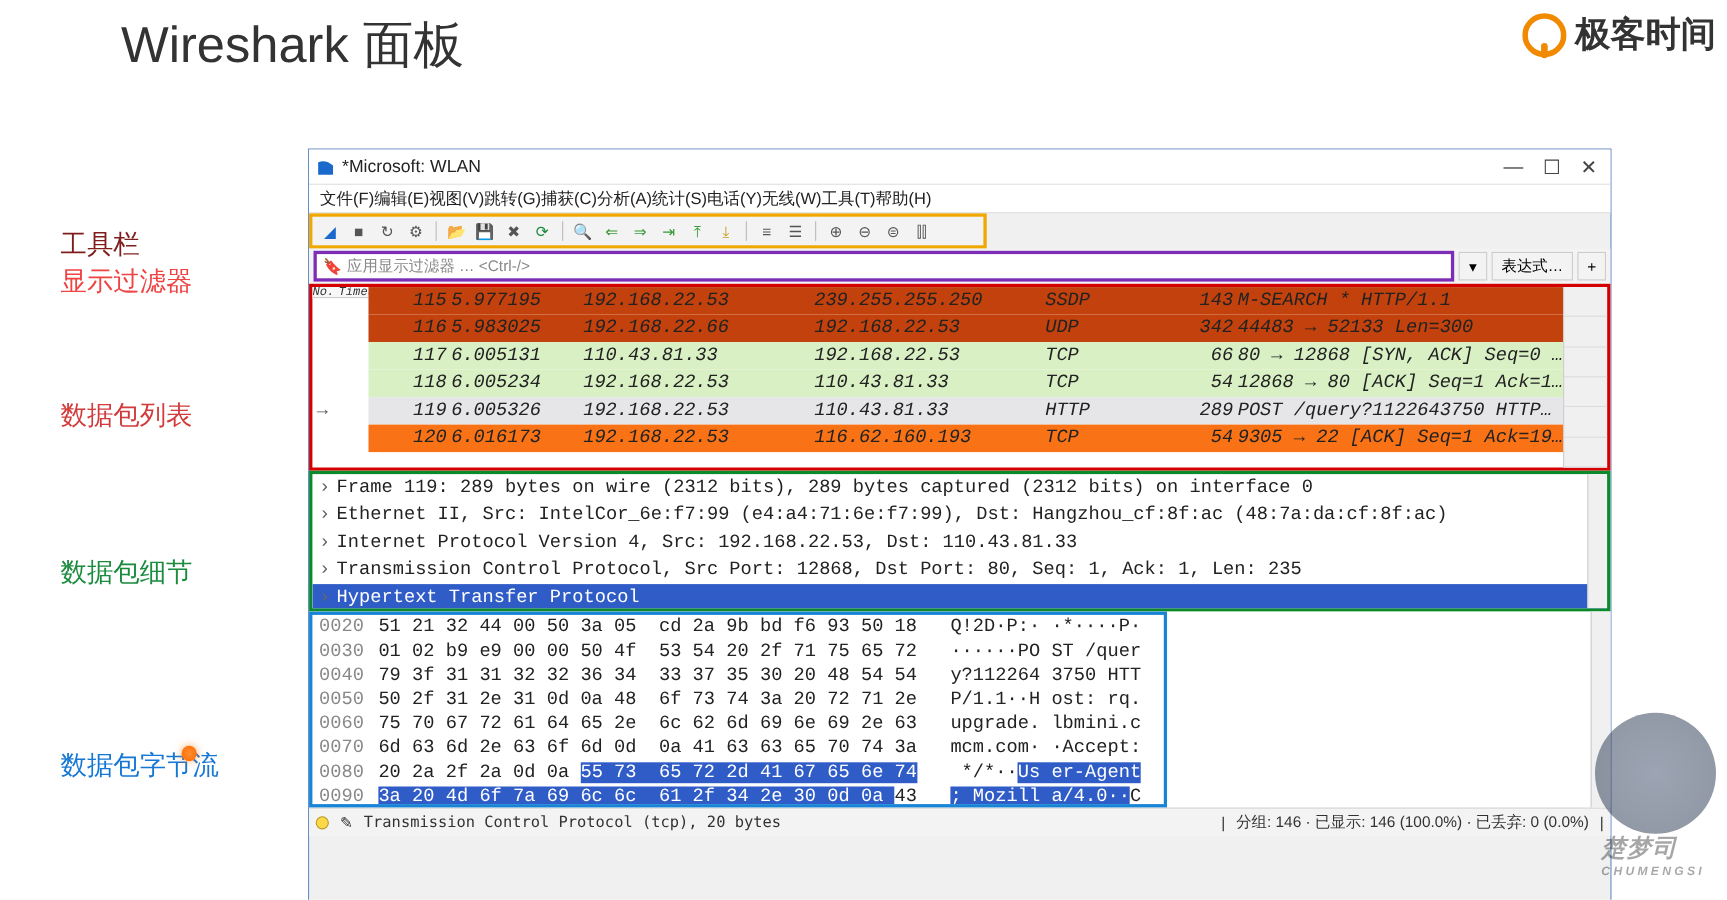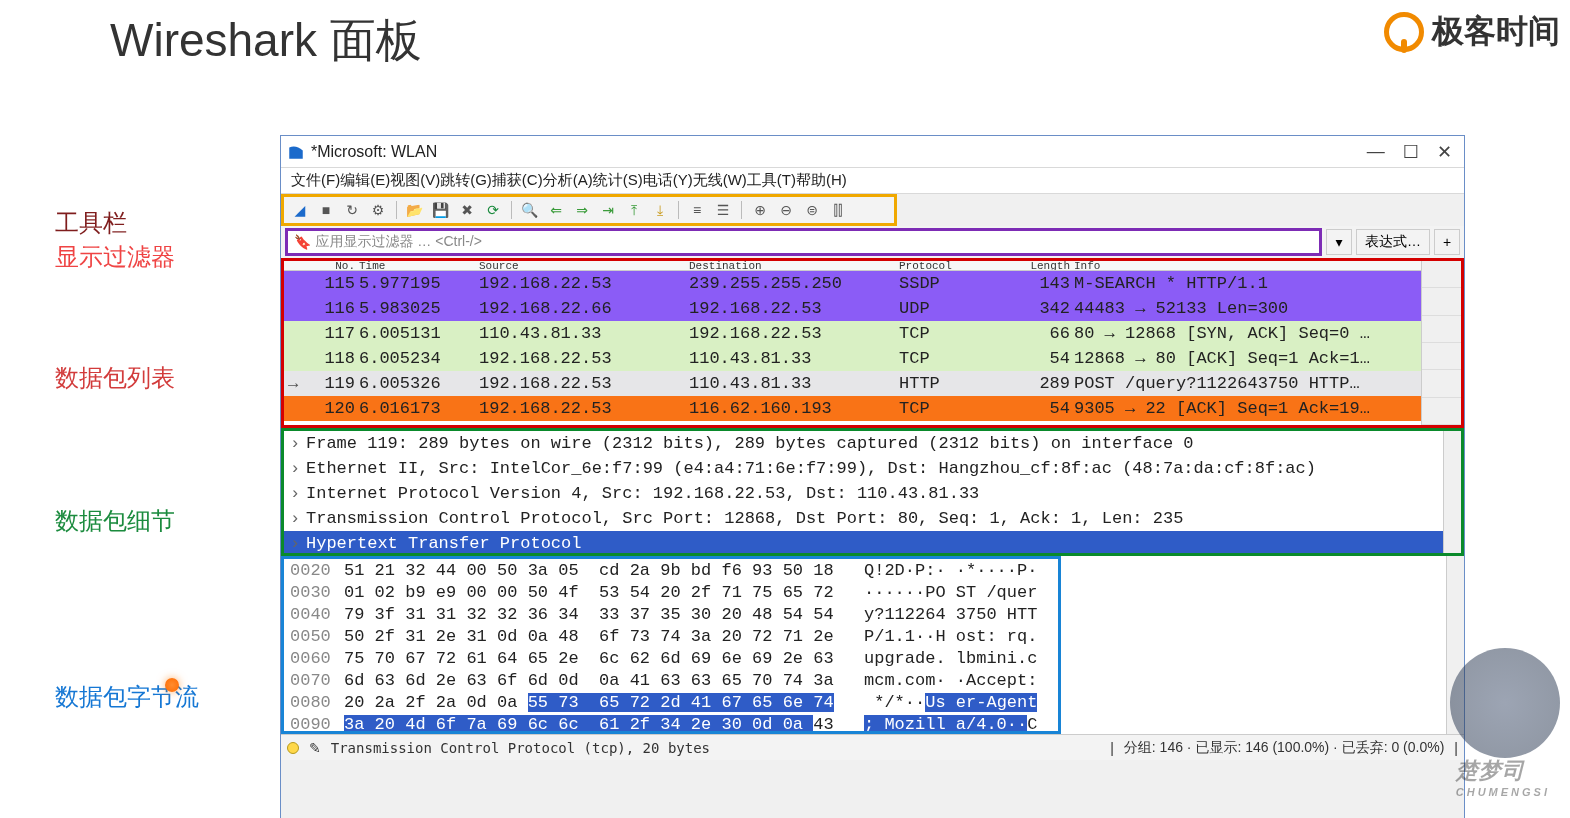--- a/index.html
+++ b/index.html
@@ -162,43 +162,44 @@
   .packet-list-wrap {
     border: 3px solid #d40000;
     background: #fff;
     position: relative;
     height: 170px;
     display: flex;
   }
   .packet-table {
     flex: 1;
     display: flex;
-    flex-direction: column;
+    flex-direction: row;
     font-family: "Consolas","Courier New",monospace;
     font-size: 17px;
     color: #222;
     overflow: hidden;
+    font-style: italic;
   }
   .pl-header-row {
     display: flex;
     height: 10px;
     background: #f7f7f7;
     border-bottom: 1px solid #ccc;
     font-size: 11px;
     color: #333;
     align-items: center;
     overflow: hidden;
   }
   .pl-row {
     display: flex;
     height: 25px;
     align-items: center;
     white-space: nowrap;
   }
-  .pl-row.blue1 { background: #8b5cf6; }
+  .pl-row.blue1 { background: #c2410c; }
   .pl-row.green { background: #d9f0c4; }
   .pl-row.gray  { background: #e6e6e8; }
   .pl-row.lav   { background: #f97316; }
   .col-no   { width: 75px; text-align: right; padding-right: 4px; }
   .col-time { width: 120px; }
   .col-src  { width: 210px; }
   .col-dst  { width: 210px; }
   .col-prot { width: 120px; }
   .col-len  { width: 55px; text-align: right; padding-right: 4px; }
   .col-info { flex: 1; overflow: hidden; text-overflow: ellipsis; }

